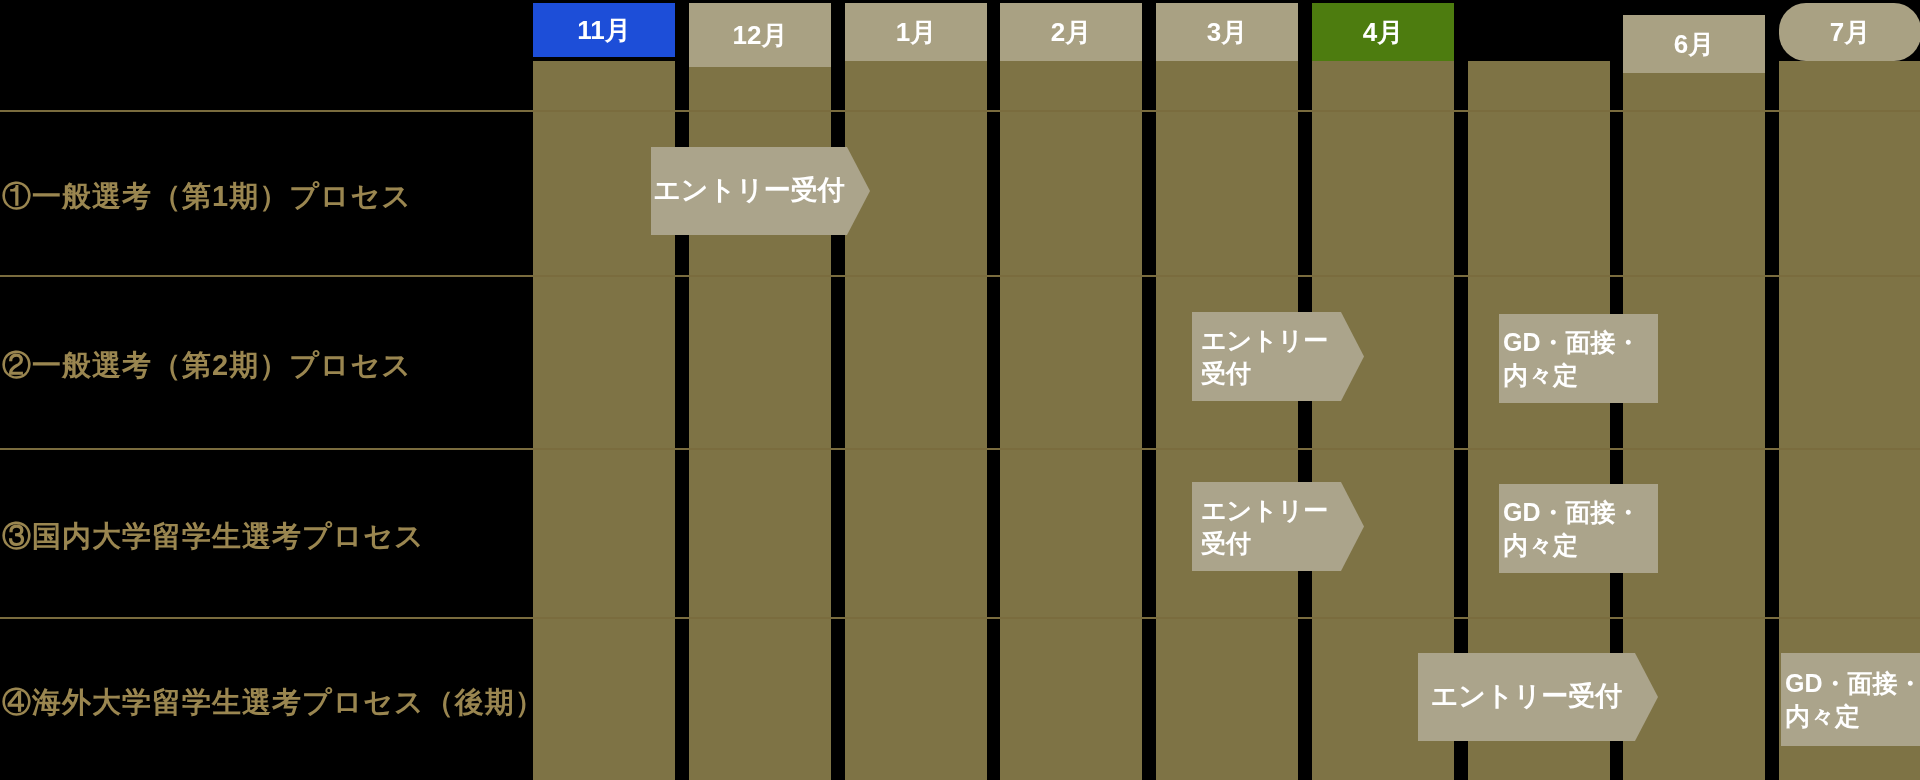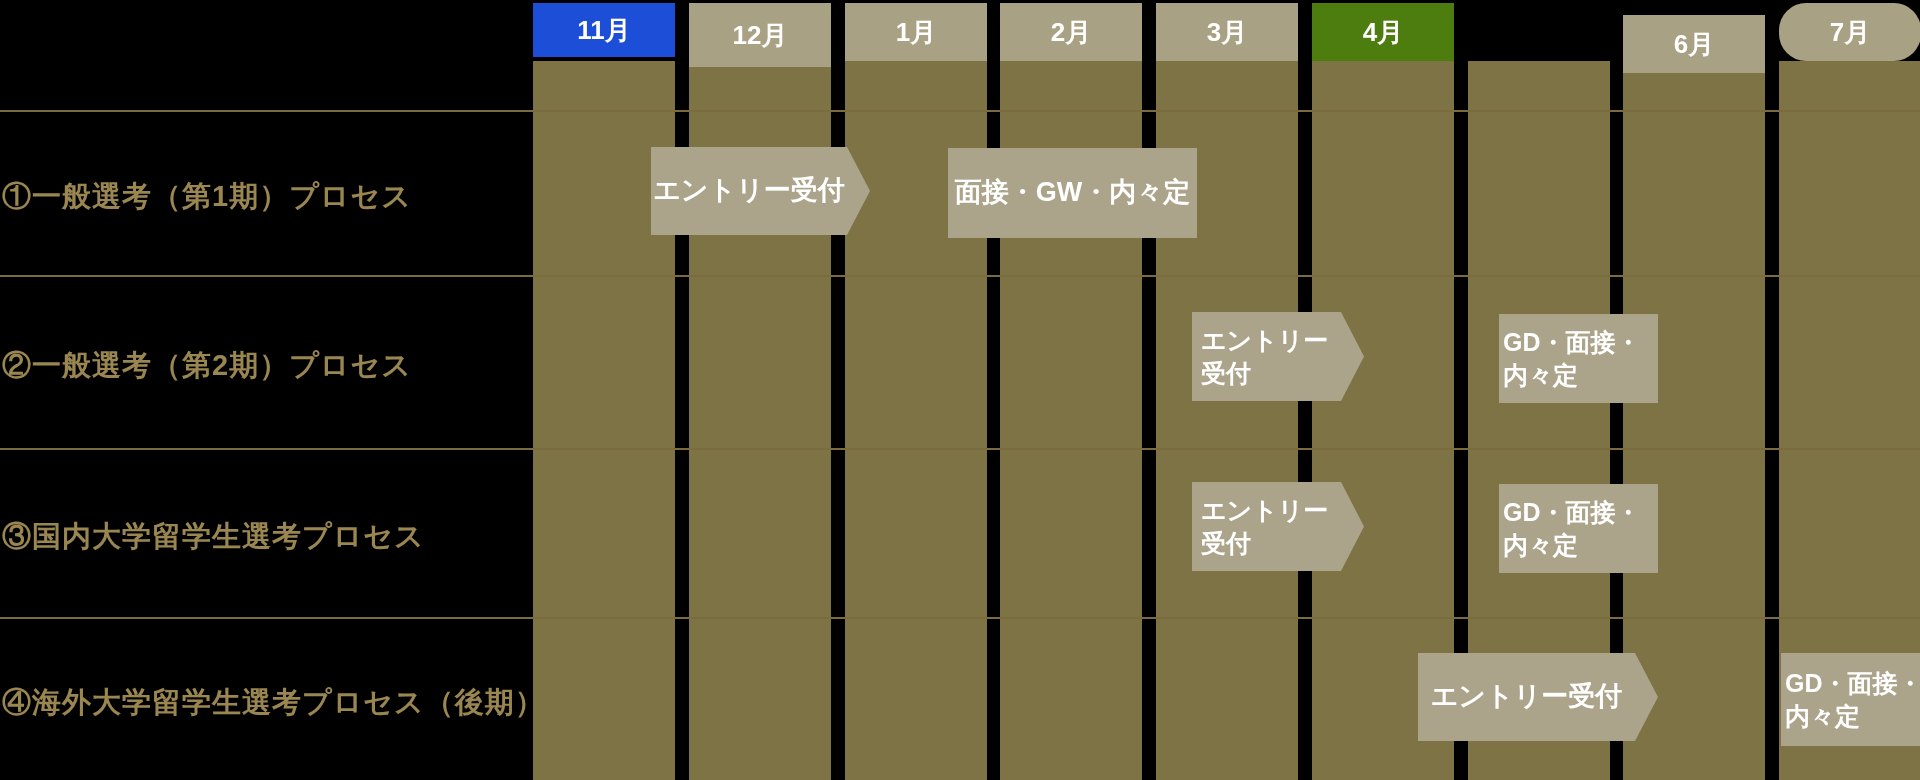--- a/index.html
+++ b/index.html
@@ -54,23 +54,20 @@
     <div class="month-col" style="left: 1779px; top: 61px; width: 142px; height: 719px; background: rgb(126, 115, 69);"></div>
     <div class="month-header" style="left: 1779px; top: 3px; width: 142px; height: 58px; background: rgb(169, 161, 131); border-radius: 27px;">7月</div>
     <div class="divider" style="top: 110px; background: rgb(122, 108, 62);"></div>
     <div class="divider" style="top: 275px; background: rgb(122, 108, 62);"></div>
     <div class="divider" style="top: 448px; background: rgb(122, 108, 62);"></div>
     <div class="divider" style="top: 617px; background: rgb(122, 108, 62);"></div>
     <div class="row-label" style="top: 114px; height: 165px; color: rgb(154, 134, 80);">①一般選考（第1期）プロセス</div>
     <div class="bar arrow center" style="left: 651px; top: 147px; width: 219px; height: 88px; background: rgb(171, 164, 139); color: rgb(255, 255, 255);">
       <div class="line fs1">エントリー受付</div>
     </div>
-    <div class="bar box center" style="left: 948px; top: 148px; width: 249px; height: 90px; background: rgb(171, 164, 139); color: rgb(255, 255, 255);">
-      <div class="line fs1">面接・GW・内々定</div>
-    </div>
     <div class="row-label" style="top: 279px; height: 173px; color: rgb(154, 134, 80);">②一般選考（第2期）プロセス</div>
     <div class="bar arrow left" style="left: 1192px; top: 312px; width: 172px; height: 89px; background: rgb(171, 164, 139); color: rgb(255, 255, 255);">
       <div class="line fs2">エントリー</div>
       <div class="line fs2">受付</div>
     </div>
     <div class="bar box left" style="left: 1499px; top: 314px; width: 159px; height: 89px; background: rgb(171, 164, 139); color: rgb(255, 255, 255);">
       <div class="line fs2">GD・面接・</div>
       <div class="line fs2">内々定</div>
     </div>
     <div class="row-label" style="top: 452px; height: 169px; color: rgb(154, 134, 80);">③国内大学留学生選考プロセス</div>

